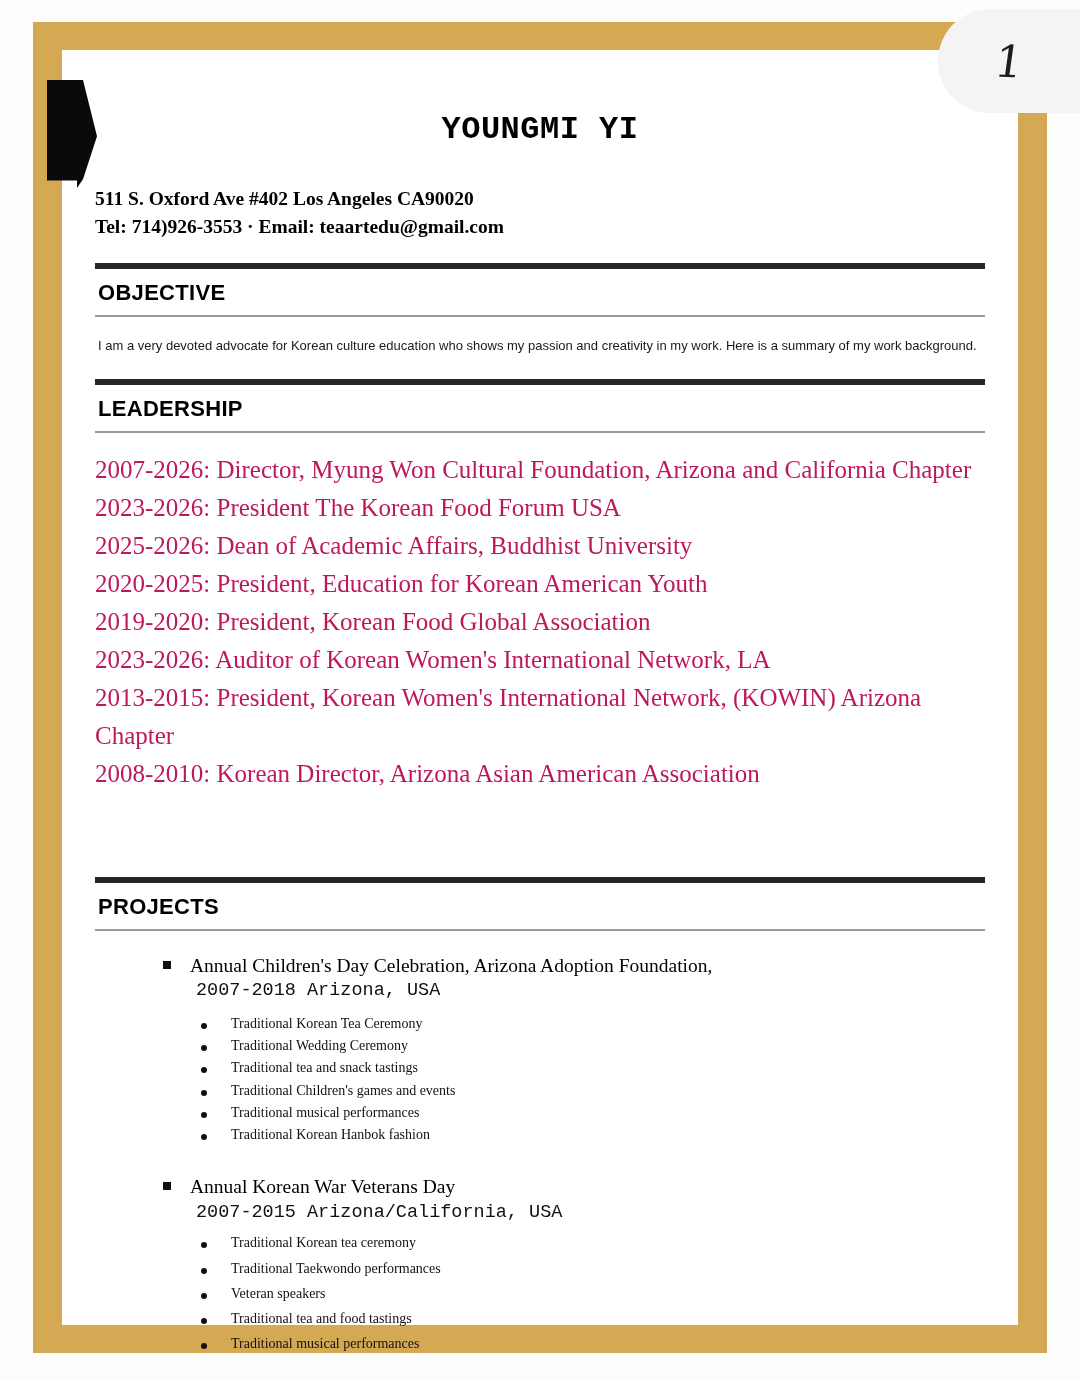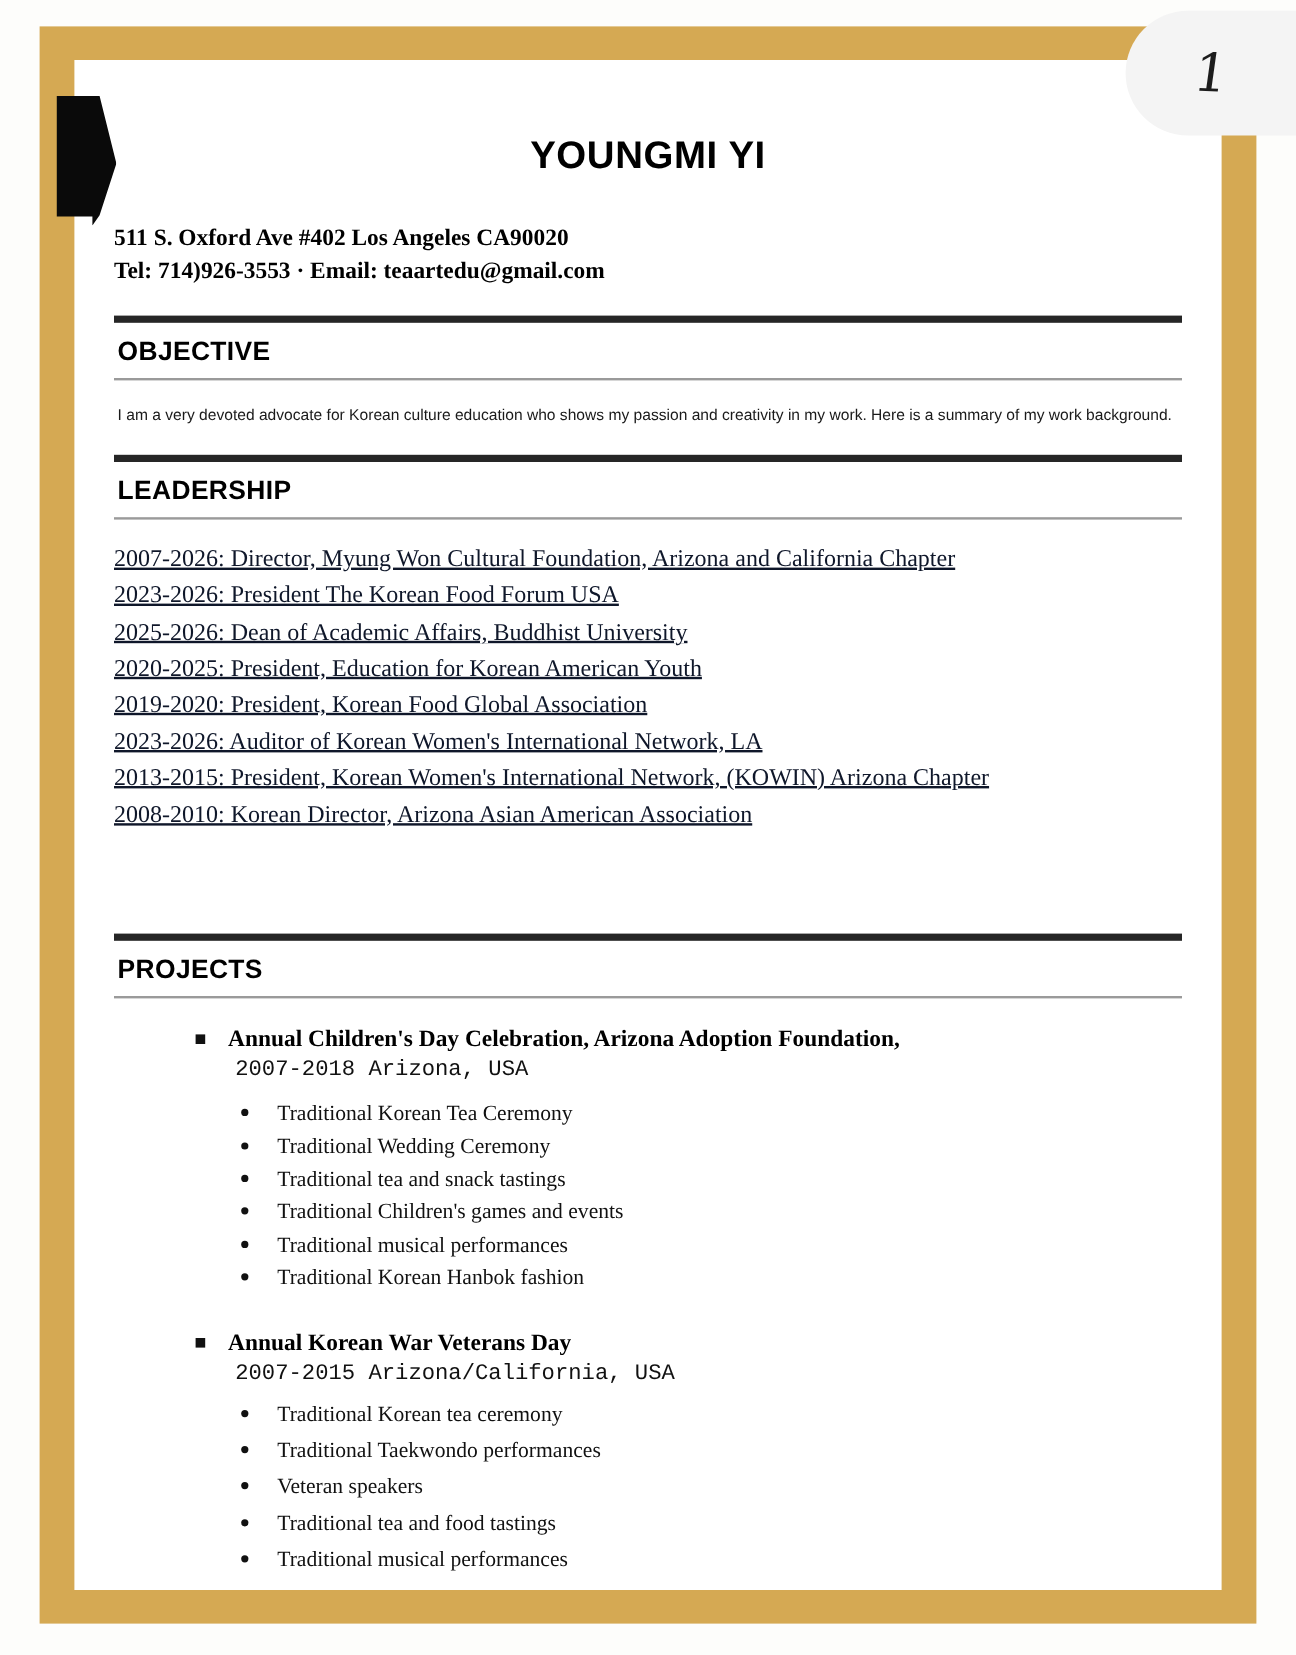--- a/index.html
+++ b/index.html
@@ -72,21 +72,21 @@
   #doc {
     position: absolute;
     left: 95px;
     top: 50px;
     width: 890px;
     box-sizing: border-box;
   }
 
   #resume-name {
     text-align: center;
-    font-family: Liberation Sans, sans-serif;
+    font-family: Liberation Mono, monospace;
     font-weight: bold;
     font-size: 32px;
     letter-spacing: 0.5px;
     color: #000;
     margin: 62px 0 0 0;
     line-height: 1.1;
   }
 
   #contact-block {
     font-family: "Liberation Serif", serif;
@@ -124,24 +124,23 @@
     margin: 18px 0 0 3px;
   }
 
   .leadership-list {
     list-style: none;
     margin: 18px 0 0 0;
     padding: 0;
   }
   .leadership-list li {
     font-family: "Liberation Serif", serif;
-    font-size: 20px;
-    color: #0f172a;
+    font-size: 25px;
+    color: #be185d;
     line-height: 1.52;
-    text-decoration: underline;
   }
 
   .section-gap { height: 62px; }
 
   .projects-wrap {
     margin-top: 22px;
   }
   .project {
     margin-left: 68px;
     margin-bottom: 6px;
@@ -153,42 +152,42 @@
   .project-title-row .sq-bullet {
     position: absolute;
     left: 0;
     top: 8px;
     width: 8px;
     height: 8px;
     background: #111;
   }
   .project-title {
     font-family: "Liberation Serif", serif;
-    font-weight: bold;
+    font-weight: normal;
     font-size: 19.5px;
     color: #000;
     line-height: 1.3;
   }
   .project-meta {
     font-family: Liberation Mono, monospace;
     font-size: 18.5px;
     color: #111;
     margin-left: 33px;
     line-height: 1.45;
   }
   .sub-list {
     list-style: none;
     margin: 10px 0 0 0;
     padding: 0;
   }
   .sub-list li {
     position: relative;
     padding-left: 68px;
     font-family: "Liberation Serif", serif;
-    font-size: 18px;
+    font-size: 14px;
     color: #111;
     line-height: 1.3;
     margin-bottom: 4px;
   }
   .sub-list li .dot {
     position: absolute;
     left: 38px;
     top: 8px;
     width: 6px;
     height: 6px;

